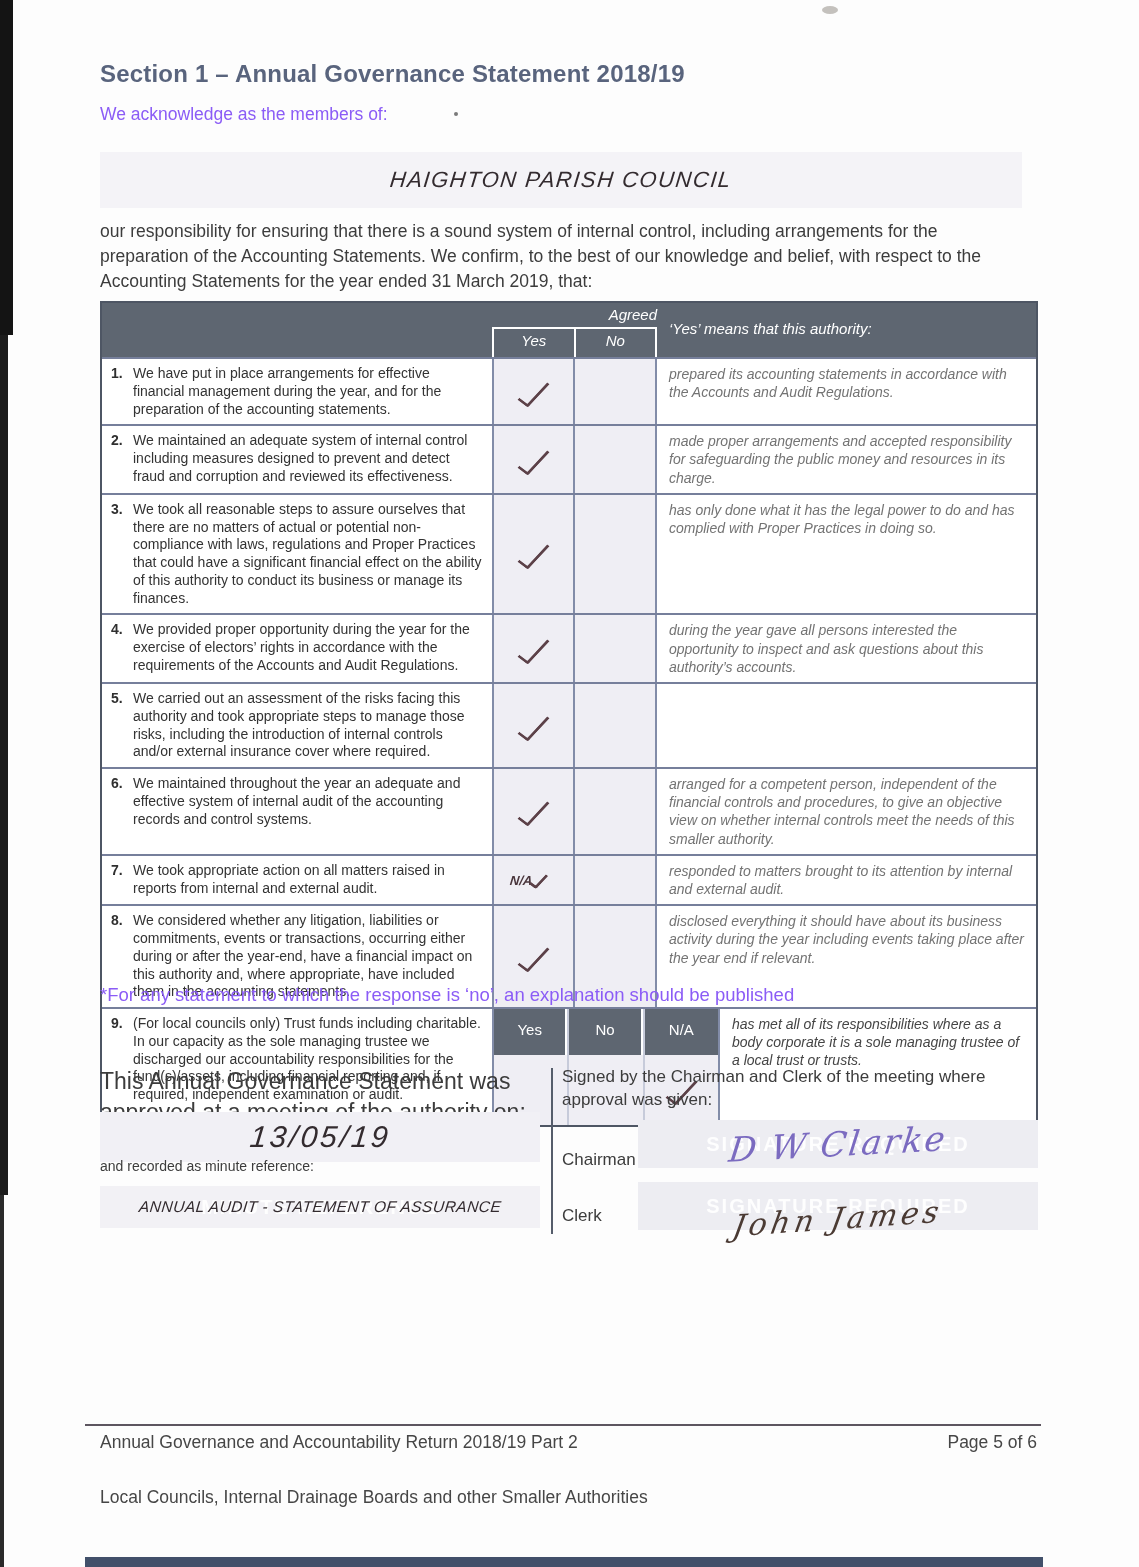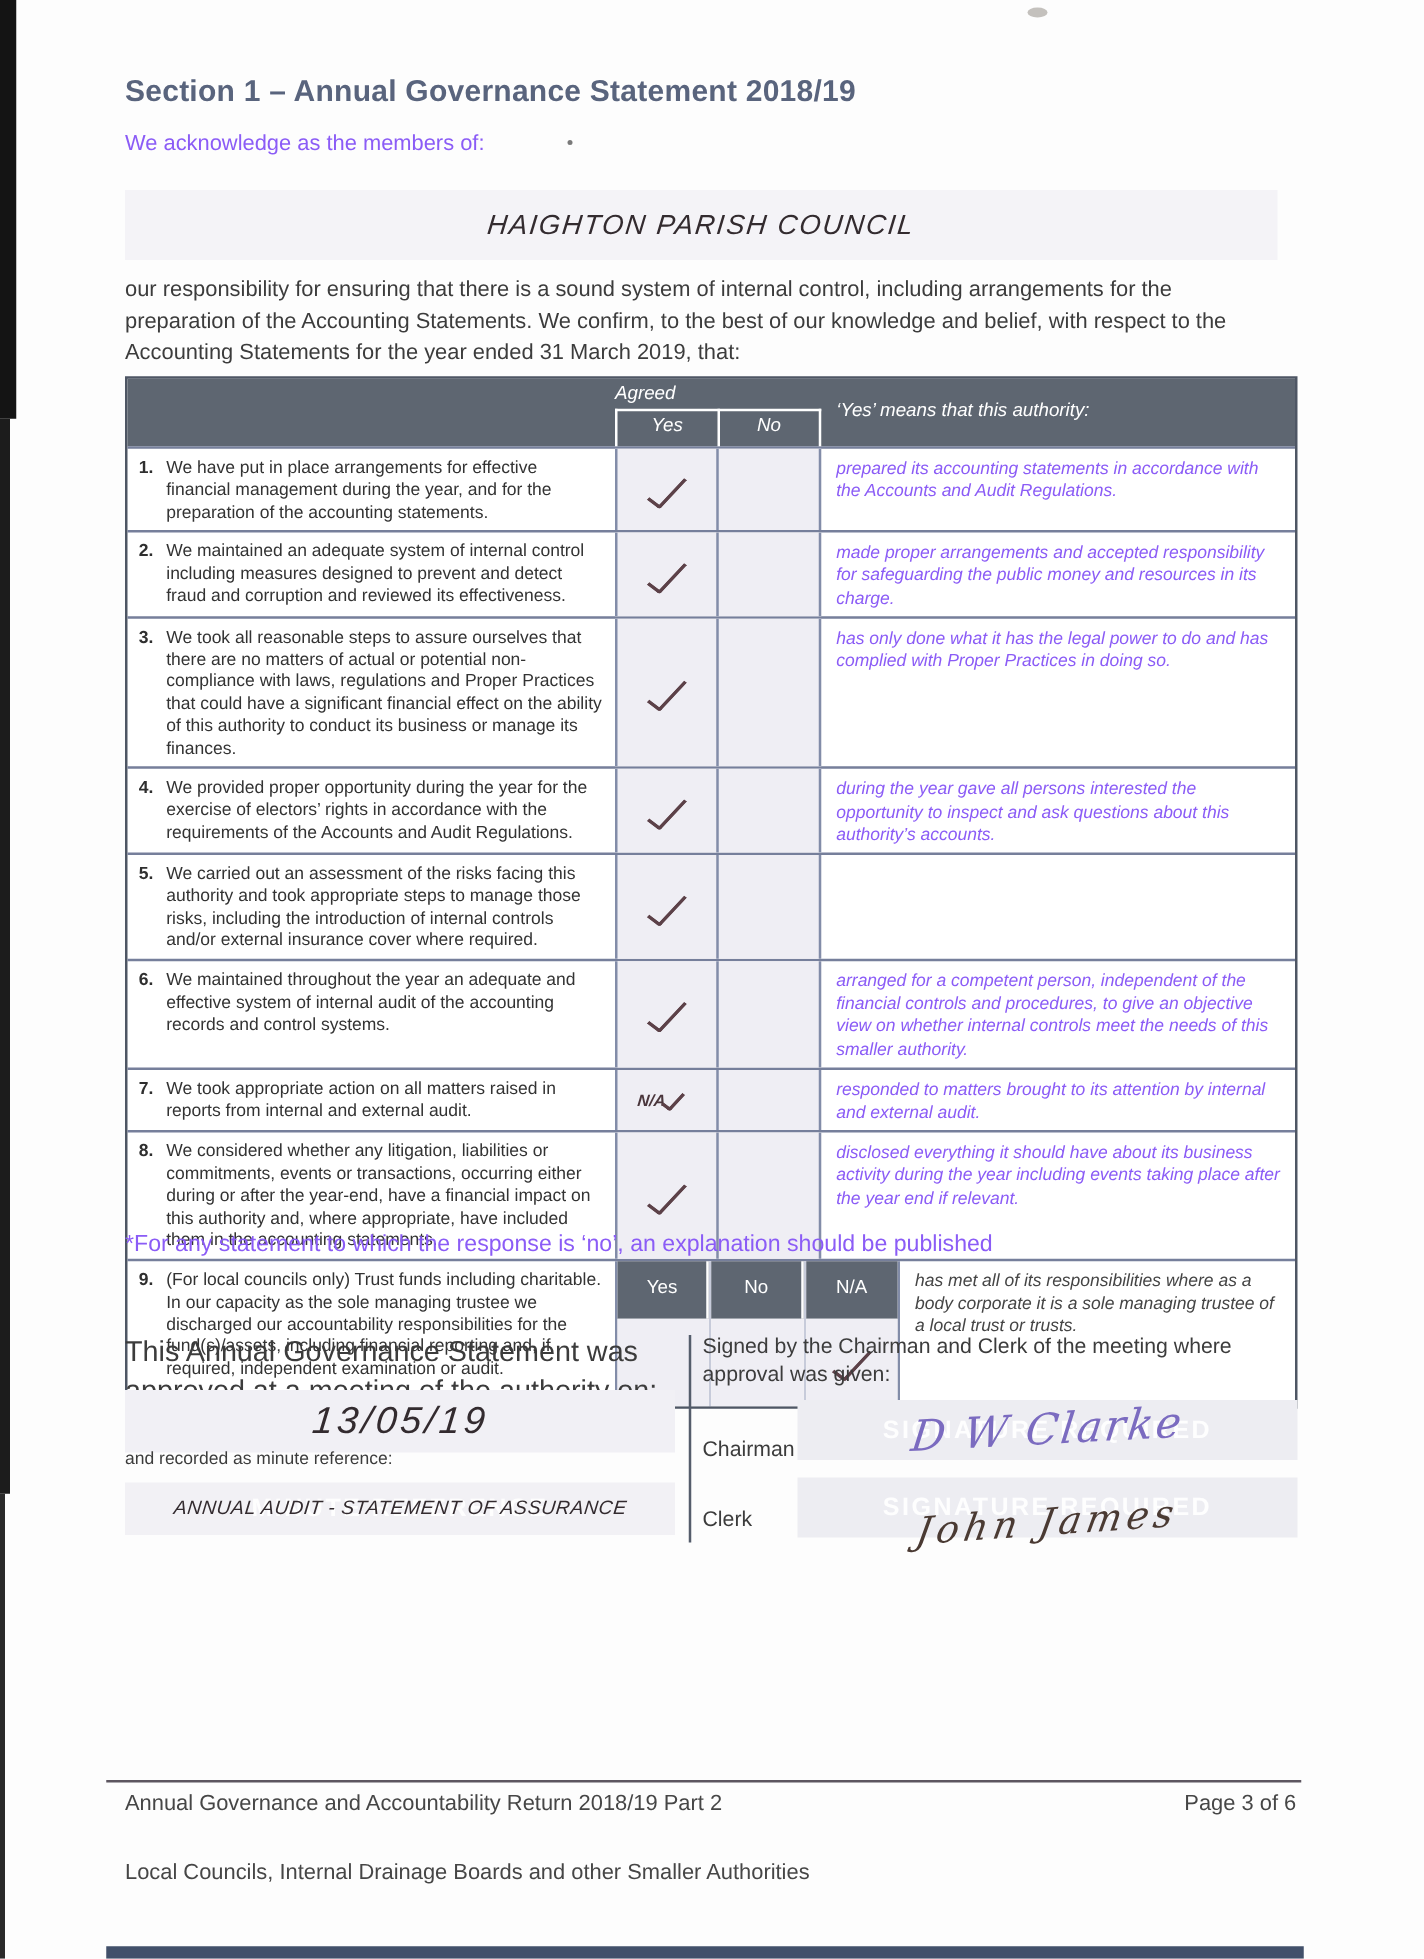--- a/index.html
+++ b/index.html
@@ -21,32 +21,32 @@
   .hw { font-style:italic; color:#332b2f; transform:skewX(-6deg); letter-spacing:1.5px; font-weight:500; }
   .council-box .hw { font-size:22px; }
 
   .para { position:absolute; left:100px; top:219px; width:924px; font-size:17.5px; line-height:1.42; color:#3c3c3c; }
 
   
   .agtable { position:absolute; left:100px; top:301px; width:938px; border:2px solid #4e5664; background:#fff; }
   .thead { display:flex; background:#5e6671; color:#fff; height:54px; }
   .thead .h1 { width:390px; }
   .thead .h2 { width:165px; display:flex; flex-direction:column; }
-  .agreed { text-align:left; font-style:italic; font-size:15px; padding-top:3px; height:24px; }
+  .agreed { text-align:right; font-style:italic; font-size:15px; padding-top:3px; height:24px; }
   .ynrow { display:flex; flex:1; }
   .ycell, .ncell { flex:1; border:2px solid #fff; border-bottom:none; text-align:center; font-style:italic; font-size:15px; padding-top:3px; }
   .ncell { border-left:none; }
   .thead .h3 { flex:1; display:flex; align-items:center; padding:0 0 4px 12px; font-style:italic; font-size:15px; }
 
   .trow { display:flex; border-top:2px solid #767f9b; }
   .c1 { width:390px; position:relative; padding:6px 10px 6px 31px; font-size:14px; line-height:1.27; color:#333; }
   .rnum { position:absolute; left:9px; top:6px; font-weight:bold; color:#2f2f2f; }
   .c2 { width:83px; background:#efeef4; border-left:2px solid #828ca8; border-right:2px solid #828ca8; display:flex; align-items:center; justify-content:center; position:relative; }
   .c3 { width:82px; background:#efeef4; border-right:2px solid #828ca8; }
-  .c4 { flex:1; padding:6px 8px 6px 12px; font-style:italic; font-size:14px; line-height:1.3; color:#8b5cf6; }
+  .c4 { flex:1; padding:6px 8px 6px 12px; font-style:italic; font-size:14px; line-height:1.3; color:#737373; }
 
   .tick { display:inline-block; width:13px; height:32px; border-right:3px solid #5c4148; border-bottom:3px solid #5c4148; transform:rotate(37deg) skewX(-6deg); border-radius:0 0 3px 0; }
   .tick.small { width:9px; height:18px; }
   .namark { font-size:13px; font-weight:bold; color:#4a363c; margin-left:-14px; margin-right:2px; letter-spacing:0; }
 
   .r1 { min-height:57px; } .r2 { min-height:60px; } .r3 { min-height:110px; }
   .r4 { min-height:66px; } .r5 { min-height:74px; } .r6 { min-height:57px; }
   .r7 { min-height:43px; } .r8 { min-height:80px; } .r9row { min-height:118px; }
 
   .r9mid { width:228px; display:flex; border-left:2px solid #828ca8; }
@@ -238,17 +238,17 @@
   </div>
   <div class="clerk-label">Clerk</div>
   <div class="sig-box2">
     <span class="watermark">SIGNATURE REQUIRED</span>
     <span class="script sig-clerk">John James</span>
   </div>
 
   <div class="footer-line"></div>
   <div class="footer-l1">Annual Governance and Accountability Return 2018/19 Part 2</div>
   <div class="footer-l2">Local Councils, Internal Drainage Boards and other Smaller Authorities</div>
-  <div class="footer-page">Page 3 of 6</div>
+  <div class="footer-page">Page 5 of 6</div>
 
   <div class="bottom-bar"></div>
 
 </div>
 
 </body></html>

